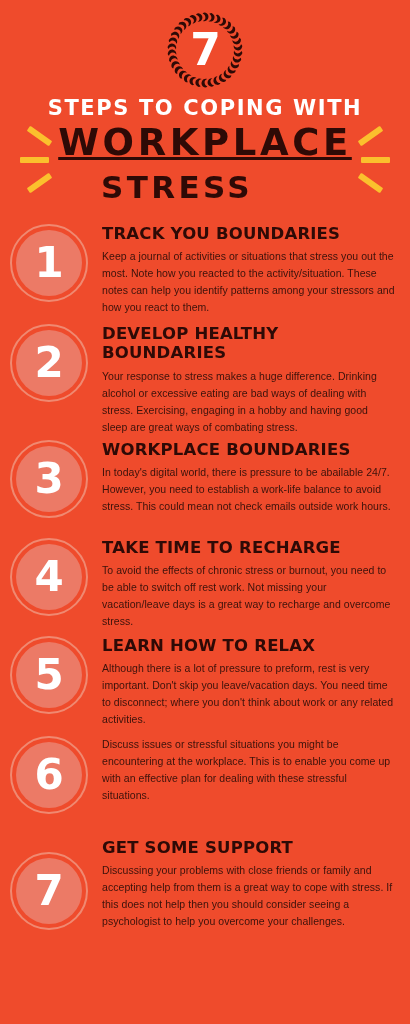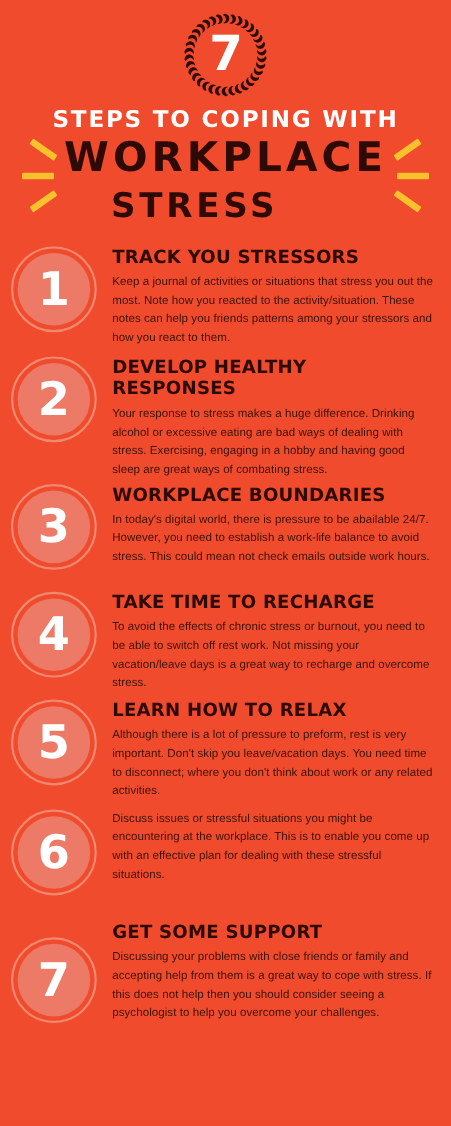--- a/index.html
+++ b/index.html
@@ -64,20 +64,21 @@
     top: 124px;
     left: 0;
     width: 410px;
     text-align: center;
     color: #2e0a06;
     font-family: "DejaVu Sans", sans-serif;
     font-size: 37px;
     font-weight: bold;
     letter-spacing: 3.6px;
     line-height: 1;
+    text-decoration: underline;
   }
   .line-stress {
     position: absolute;
     top: 172px;
     left: 0;
     width: 354px;
     text-align: center;
     color: #2e0a06;
     font-family: "DejaVu Sans", sans-serif;
     font-size: 31px;
@@ -311,33 +312,33 @@
 
   <div class="steps">
 
     <div class="step s1">
       <div class="badge">
         <div class="badge-ring"></div>
         <div class="badge-disc"></div>
         <div class="badge-num">1</div>
       </div>
       <div class="step-body">
-        <div class="step-title">TRACK YOU STRESSORS</div>
-        <p class="step-text">Keep a journal of activities or situations that stress you out the most. Note how you reacted to the activity/situation. These notes can help you friends patterns among your stressors and how you react to them.</p>
+        <div class="step-title">TRACK YOU BOUNDARIES</div>
+        <p class="step-text">Keep a journal of activities or situations that stress you out the most. Note how you reacted to the activity/situation. These notes can help you identify patterns among your stressors and how you react to them.</p>
       </div>
     </div>
 
     <div class="step s2">
       <div class="badge">
         <div class="badge-ring"></div>
         <div class="badge-disc"></div>
         <div class="badge-num">2</div>
       </div>
       <div class="step-body">
-        <div class="step-title">DEVELOP HEALTHY RESPONSES</div>
+        <div class="step-title">DEVELOP HEALTHY BOUNDARIES</div>
         <p class="step-text">Your response to stress makes a huge difference. Drinking alcohol or excessive eating are bad ways of dealing with stress. Exercising, engaging in a hobby and having good sleep are great ways of combating stress.</p>
       </div>
     </div>
 
     <div class="step s3">
       <div class="badge">
         <div class="badge-ring"></div>
         <div class="badge-disc"></div>
         <div class="badge-num">3</div>
       </div>

